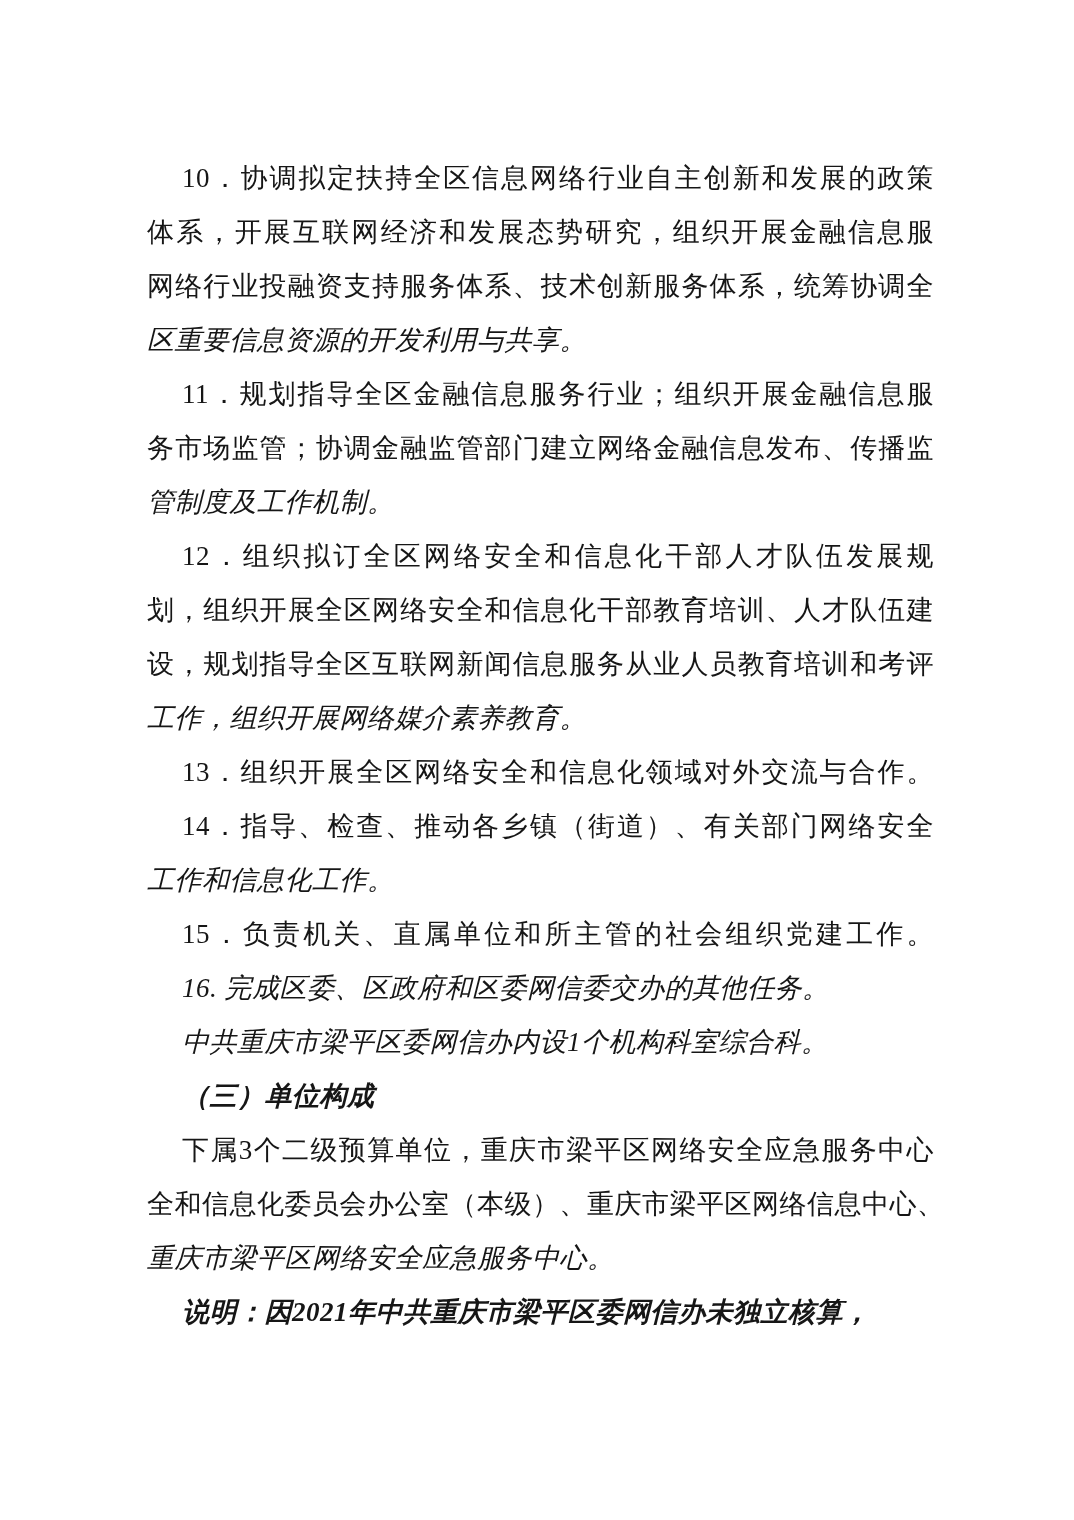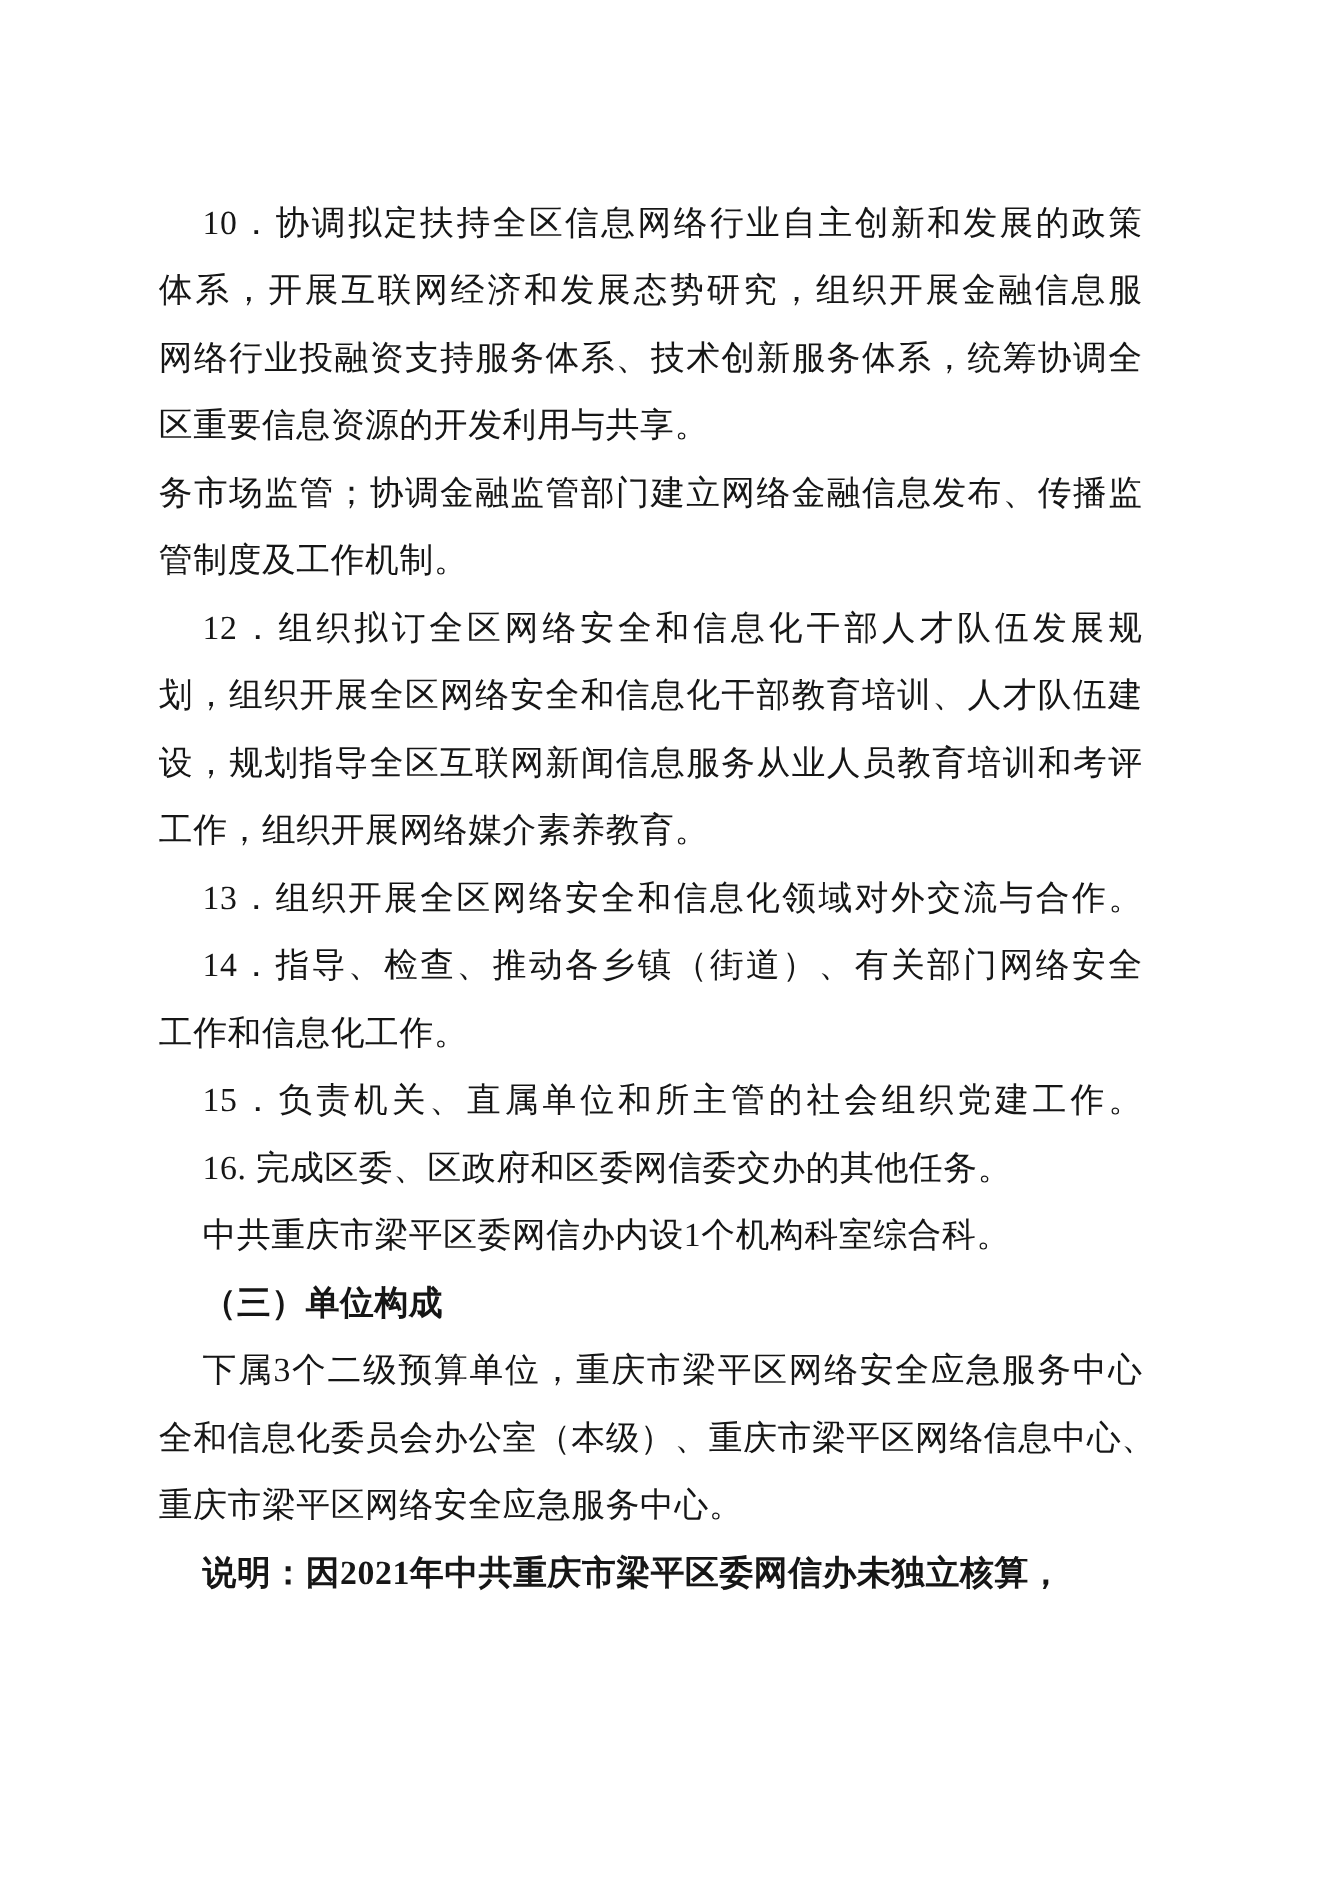--- a/index.html
+++ b/index.html
@@ -10,59 +10,60 @@
   .page {
     position: relative;
     width: 1074px;
     height: 1520px;
     margin: 0 auto;
     background: #ffffff;
     overflow: hidden;
   }
   .content {
     position: absolute;
-    left: 127px;
+    left: 147px;
     top: 151px;
     width: 787px;
     color: #161616;
     font-family: "Liberation Serif", "DejaVu Serif", serif;
     font-size: 27px;
     letter-spacing: 0.5px;
   }
   .para { margin: 0; padding: 0; }
   .line {
     height: 54px;
     line-height: 54px;
     text-align: justify;
     text-justify: inter-character;
     overflow: hidden;
     white-space: nowrap;
   }
   .line.fill { text-align-last: justify; }
-  .line.end  { text-align-last: left; white-space: normal; }
+  .line.end  { text-align-last: left; white-space: normal; font-style: italic; }
   .line.first { text-indent: 35px; }
   .para.heading .line,
   .para.note .line {
     font-weight: 700;
   }
 </style>
 </head>
 <body>
 
 <div class="page">
   <div class="content">
 
     <div class="para body">
       <div class="line first fill">10．协调拟定扶持全区信息网络行业自主创新和发展的政策</div>
       <div class="line fill">体系，开展互联网经济和发展态势研究，组织开展金融信息服</div>
       <div class="line fill">网络行业投融资支持服务体系、技术创新服务体系，统筹协调全</div>
       <div class="line end">区重要信息资源的开发利用与共享。</div>
     </div>
 
     <div class="para body">
+      <div class="line first fill">11．规划指导全区金融信息服务行业；组织开展金融信息服</div>
       <div class="line fill">务市场监管；协调金融监管部门建立网络金融信息发布、传播监</div>
       <div class="line end">管制度及工作机制。</div>
     </div>
 
     <div class="para body">
       <div class="line first fill">12．组织拟订全区网络安全和信息化干部人才队伍发展规</div>
       <div class="line fill">划，组织开展全区网络安全和信息化干部教育培训、人才队伍建</div>
       <div class="line fill">设，规划指导全区互联网新闻信息服务从业人员教育培训和考评</div>
       <div class="line end">工作，组织开展网络媒介素养教育。</div>
     </div>

